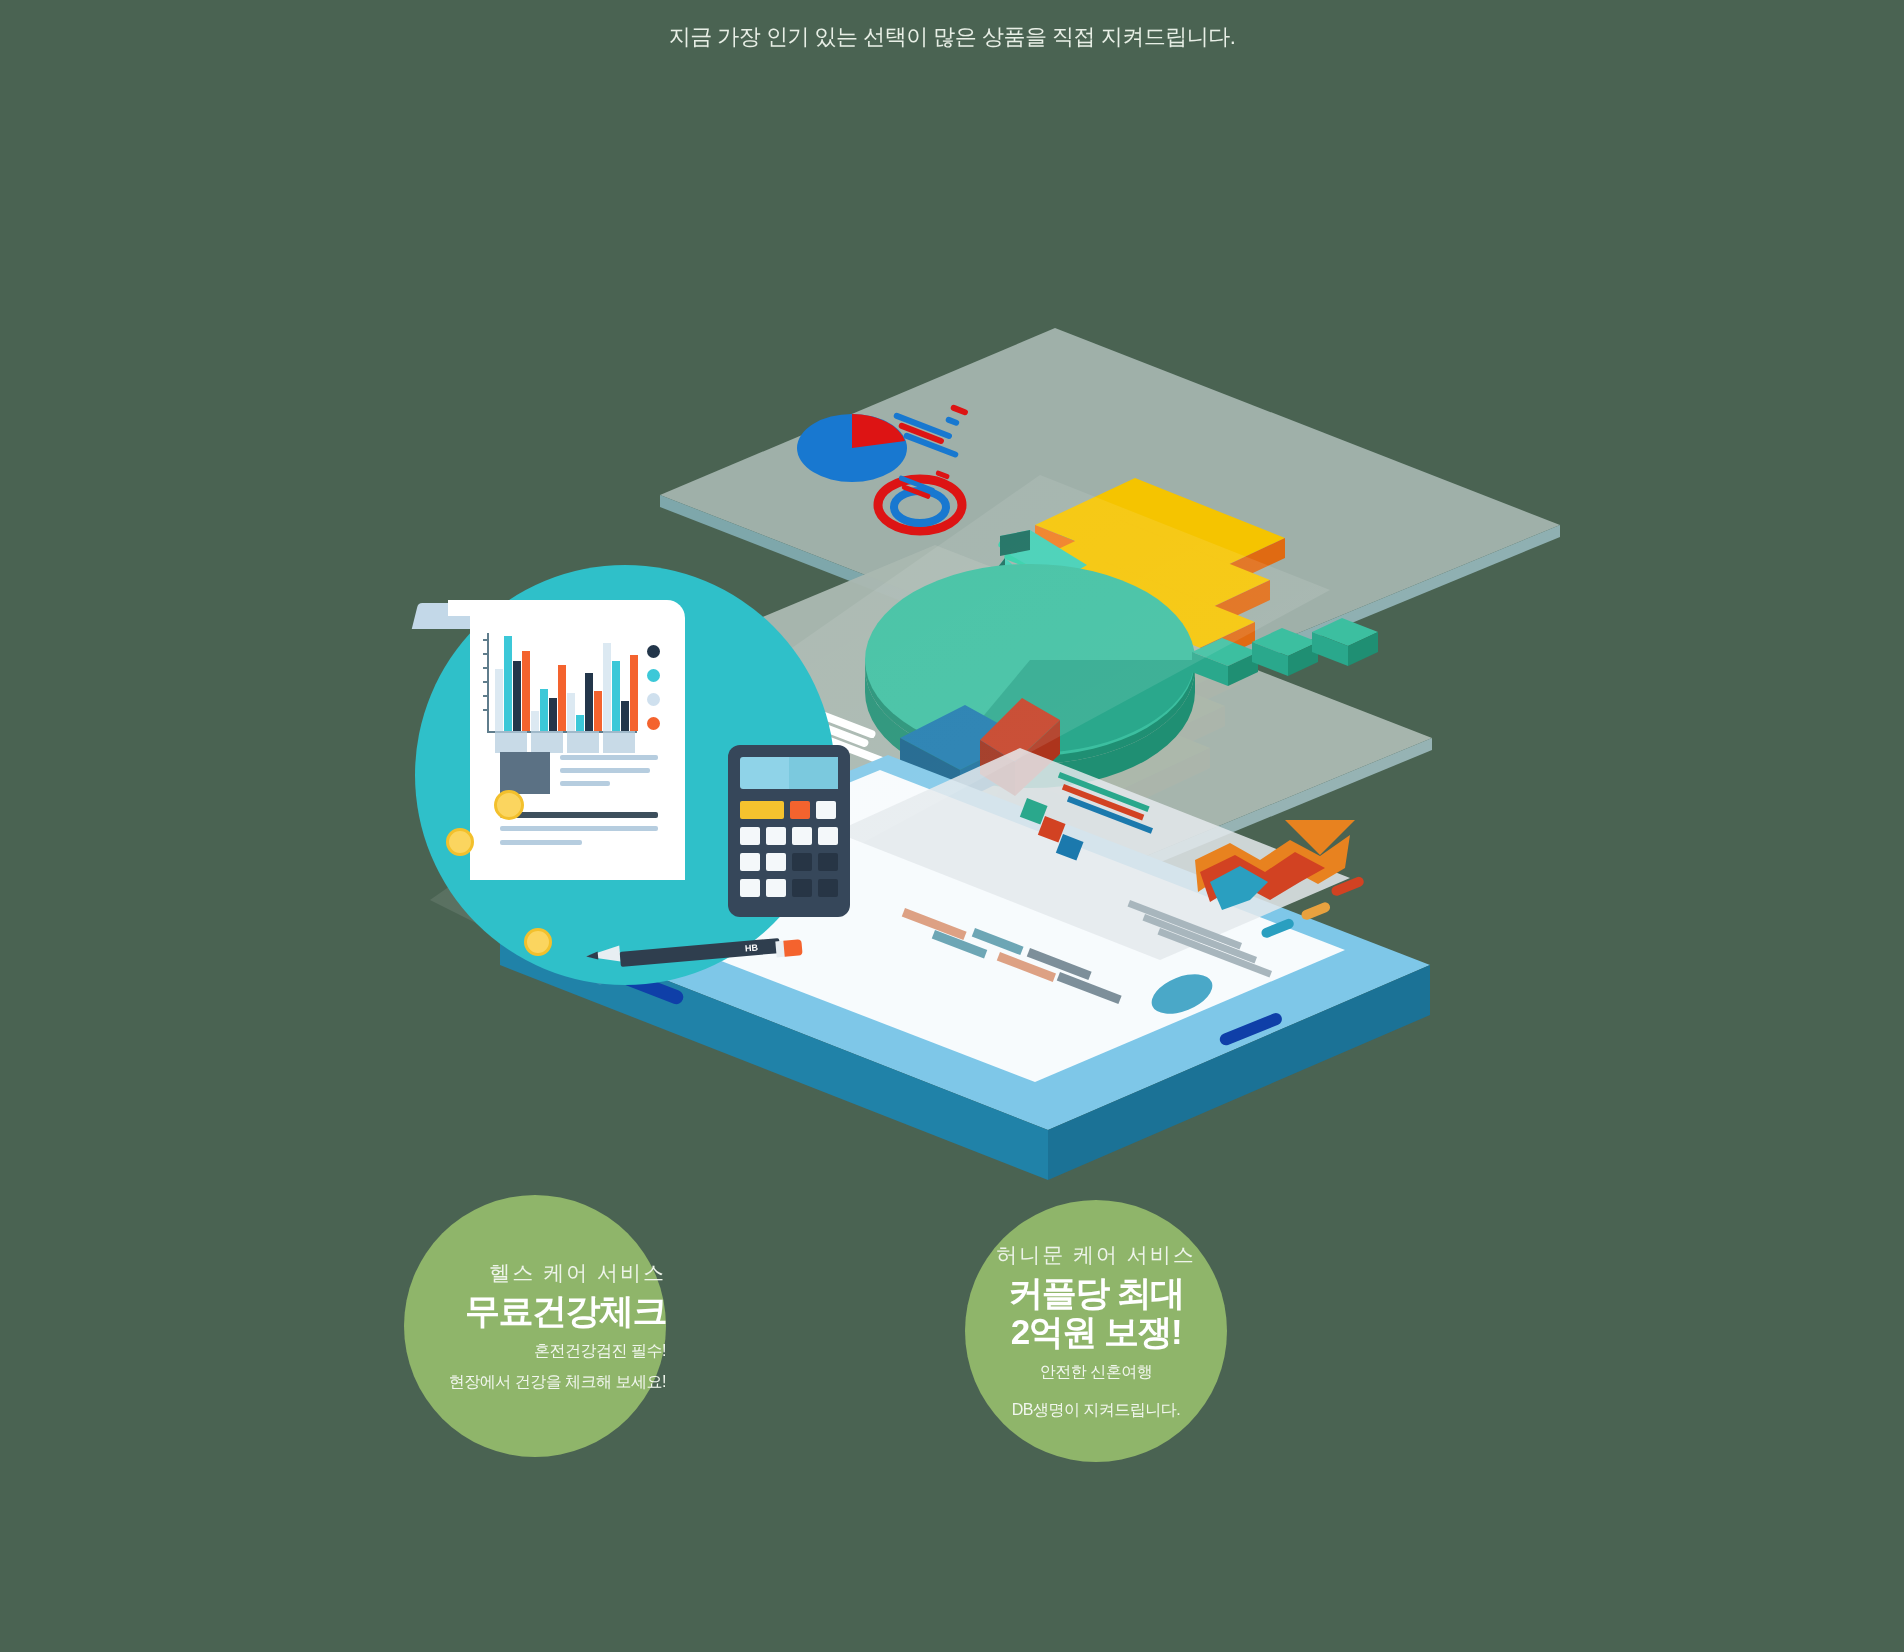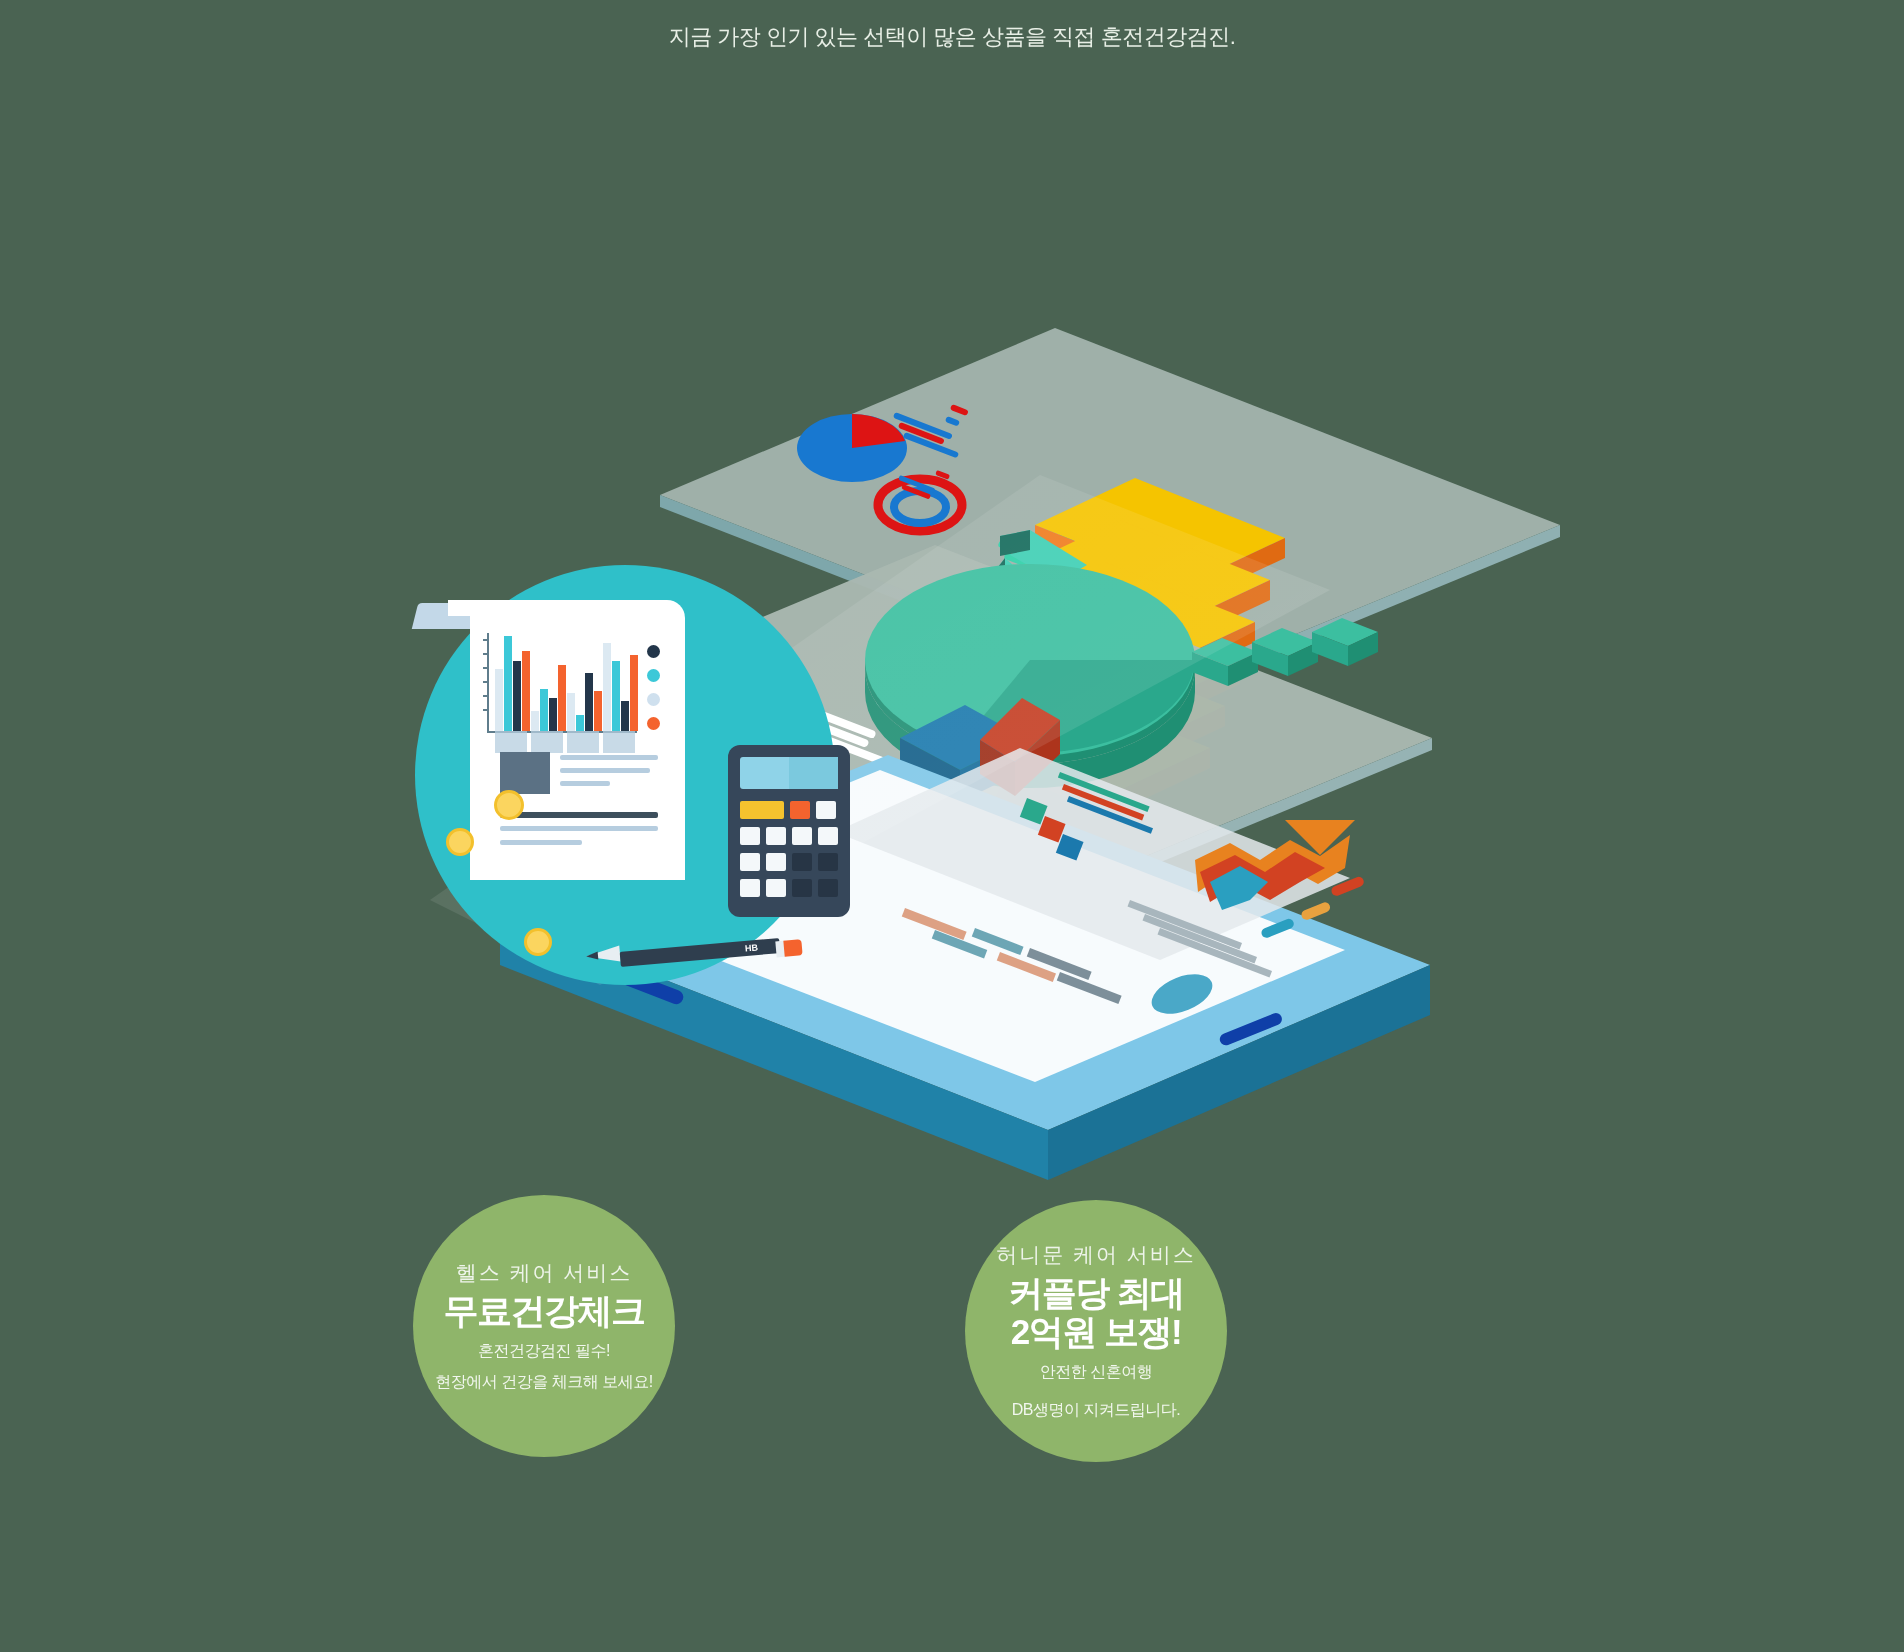--- a/index.html
+++ b/index.html
@@ -111,21 +111,21 @@
   .b-kicker { font-size:21px; letter-spacing:2px; color:#eef4ea; margin-bottom:4px; }
   .b-main { font-size:35px; font-weight:bold; line-height:1.12; letter-spacing:-1.5px; }
   .b-sub { font-size:16px; line-height:1.45; margin-top:9px; color:#f2f7ef; letter-spacing:-0.5px; }
 </style>
 </head>
 <body style="background: rgb(74, 99, 82);">
 
 <div class="page">
 
   <div class="header">
-    <div class="subtitle">지금 가장 인기 있는 선택이 많은 상품을 직접 혼전건강검진.</div>
+    <div class="subtitle">지금 가장 인기 있는 선택이 많은 상품을 직접 지켜드립니다.</div>
   </div>
 
   <div class="illu">
 
     <svg width="1904" height="900" style="position:absolute;left:0;top:0;">
       <defs>
         <linearGradient id="glass" x1="0" y1="0" x2="1" y2="1">
           <stop offset="0%" stop-color="#ffffff" stop-opacity="0.30"></stop>
           <stop offset="100%" stop-color="#ffffff" stop-opacity="0.55"></stop>
         </linearGradient>
@@ -386,21 +386,21 @@
     <div class="pencil-tip"></div>
     <div class="pencil-lead"></div>
     <div class="pencil-body"></div>
     <div class="hb">HB</div>
     <div class="pencil-band"></div>
     <div class="pencil-eraser"></div>
   </div>
 
   <div class="circles">
 
-    <div class="bubble green" style="left:413px; top:0;">
+    <div class="bubble green" style="left:404px; top:0;align-items:flex-end;">
       <div class="b-kicker">헬스 케어 서비스</div>
       <div class="b-main">무료건강체크</div>
       <div class="b-sub">혼전건강검진 필수!</div>
       <div class="b-sub" style="margin-top:8px">현장에서 건강을 체크해 보세요!</div>
     </div>
 
 
     <div class="bubble green" style="left:965px; top:5px;">
       <div class="b-kicker">허니문 케어 서비스</div>
       <div class="b-main">커플당 최대</div>

